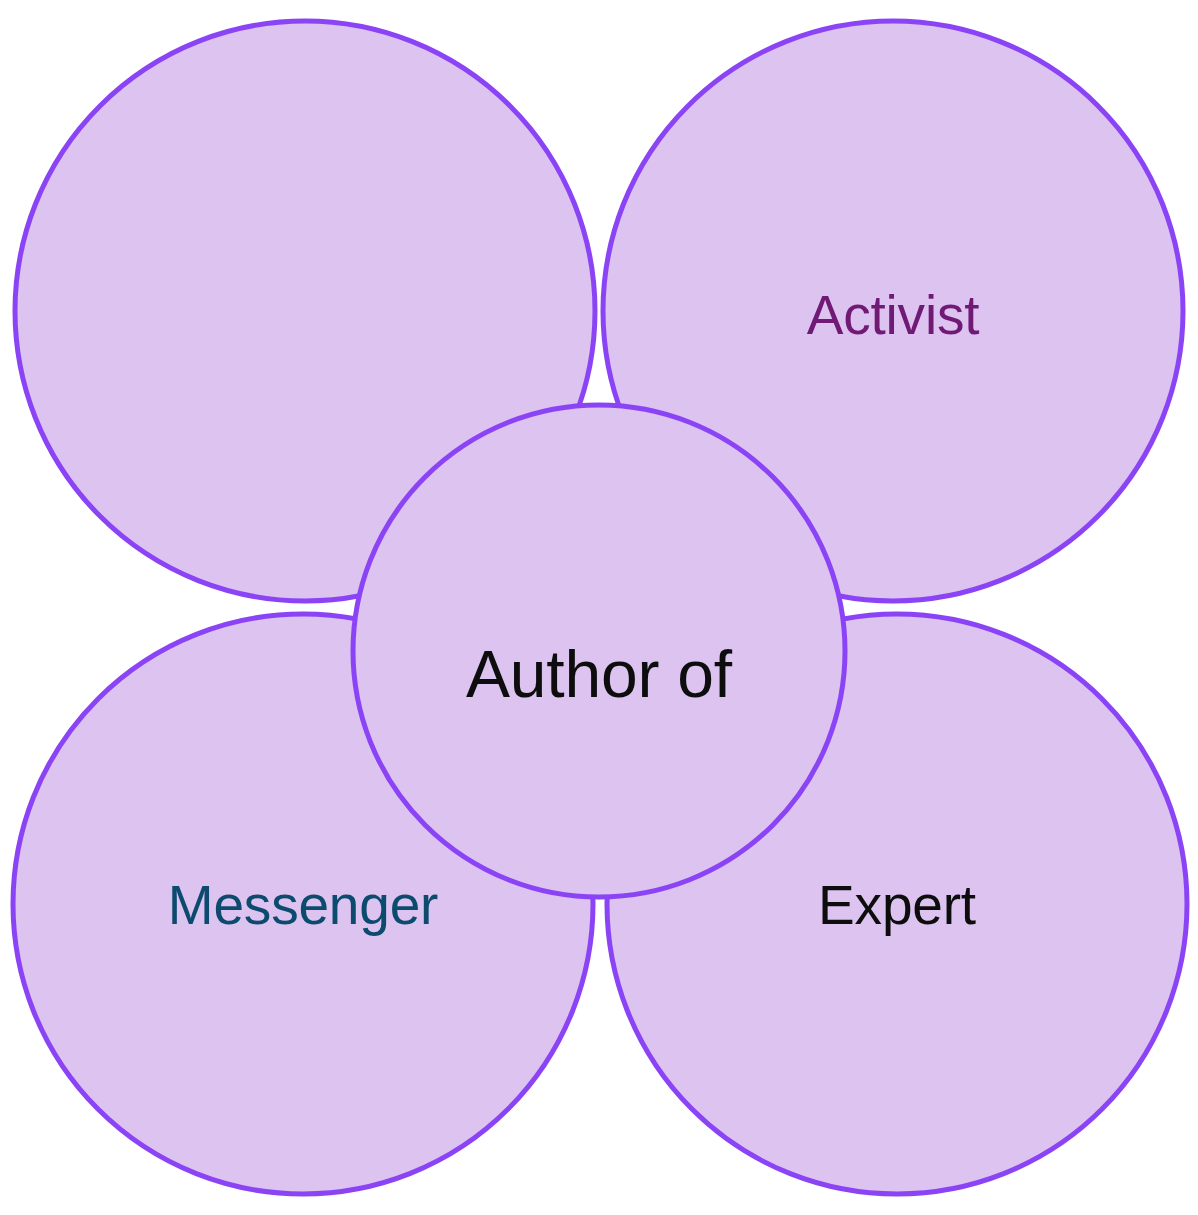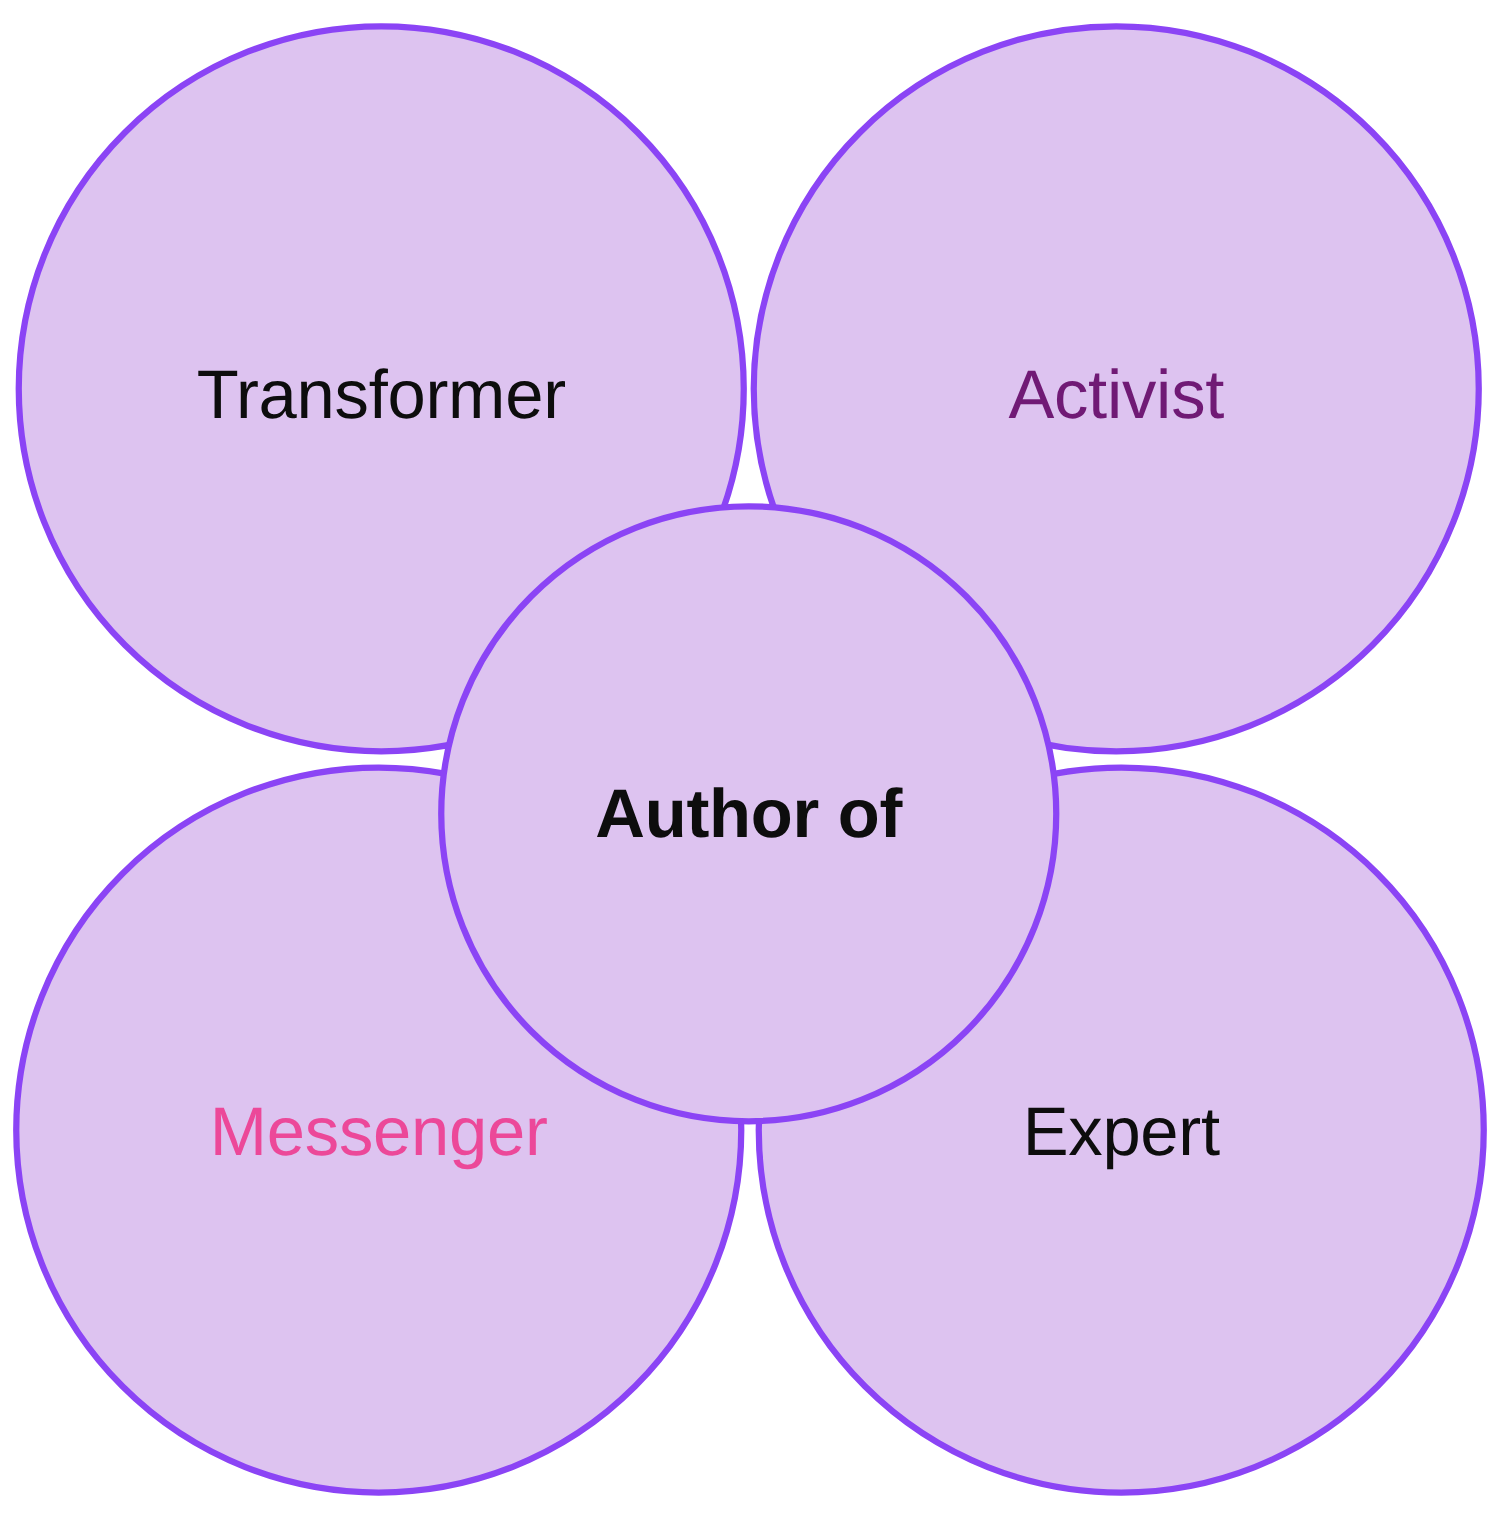--- a/index.html
+++ b/index.html
@@ -49,25 +49,26 @@
     pointer-events: auto;
     cursor: default;
     letter-spacing: -0.2px;
   }
   .lobe-label {
     font-size: 55px;
     font-weight: 400;
     line-height: 1.15;
   }
   .core-label {
-    font-size: 55px;
-    font-weight: 700;
+    font-size: 66px;
+    font-weight: 400;
     line-height: 1.32;
     white-space: normal;
     width: 330px;
+    margin-top: 24px;
   }
 </style>
 </head>
 <body style="background: rgb(255, 255, 255);">
 
 <div id="diagram-canvas" style="background: rgb(255, 255, 255);">
 
   <svg id="venn-svg" viewBox="0 0 1198 1215" xmlns="http://www.w3.org/2000/svg">
     <g>
       <circle class="lobe-circle" cx="305" cy="311" r="290" fill="#ddc3f0" stroke="#8b44f5" stroke-width="5"></circle>
@@ -75,25 +76,24 @@
       <circle class="lobe-circle" cx="303" cy="904" r="290" fill="#ddc3f0" stroke="#8b44f5" stroke-width="5"></circle>
       <circle class="lobe-circle" cx="897" cy="904" r="290" fill="#ddc3f0" stroke="#8b44f5" stroke-width="5"></circle>
     </g>
     <g>
       <circle class="core-circle" cx="599" cy="651" r="246" fill="#ddc3f0" stroke="#8b44f5" stroke-width="5"></circle>
     </g>
   </svg>
 
   <div class="label-layer">
 
-    <div class="node-label lobe-label" style="left: 305px; top: 316px; color: rgb(13, 13, 13);">Transformer</div>
 
     <div class="node-label lobe-label" style="left: 893px; top: 316px; color: #701a75;">Activist</div>
 
-    <div class="node-label lobe-label" style="left: 303px; top: 906px; color: #ec4899;">Messenger</div>
+    <div class="node-label lobe-label" style="left: 303px; top: 906px; color: #0c4a6e;">Messenger</div>
 
     <div class="node-label lobe-label" style="left: 897px; top: 906px; color: rgb(13, 13, 13);">Expert</div>
 
     <div class="node-label core-label" style="left: 599px; top: 651px; color: rgb(13, 13, 13);">
       <span>Author of</span><br>
     </div>
 
   </div>
 </div>
 

